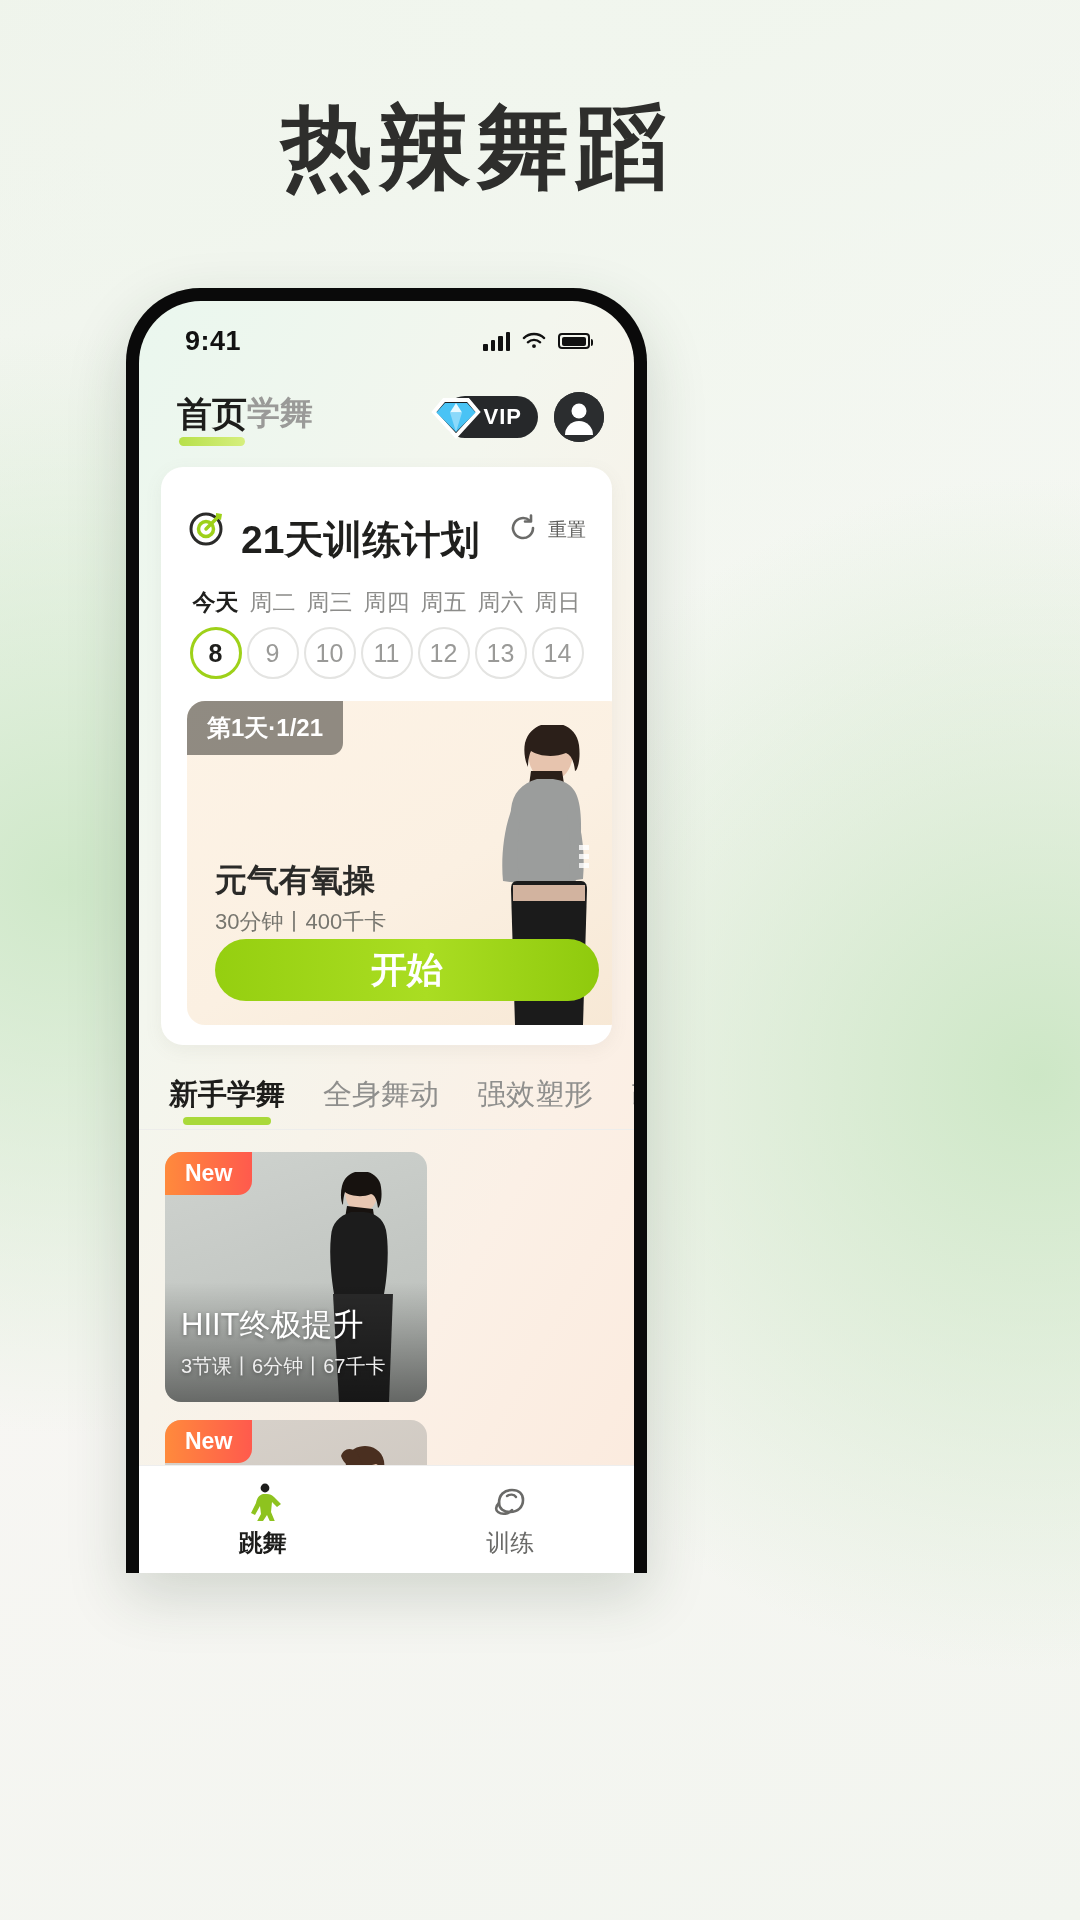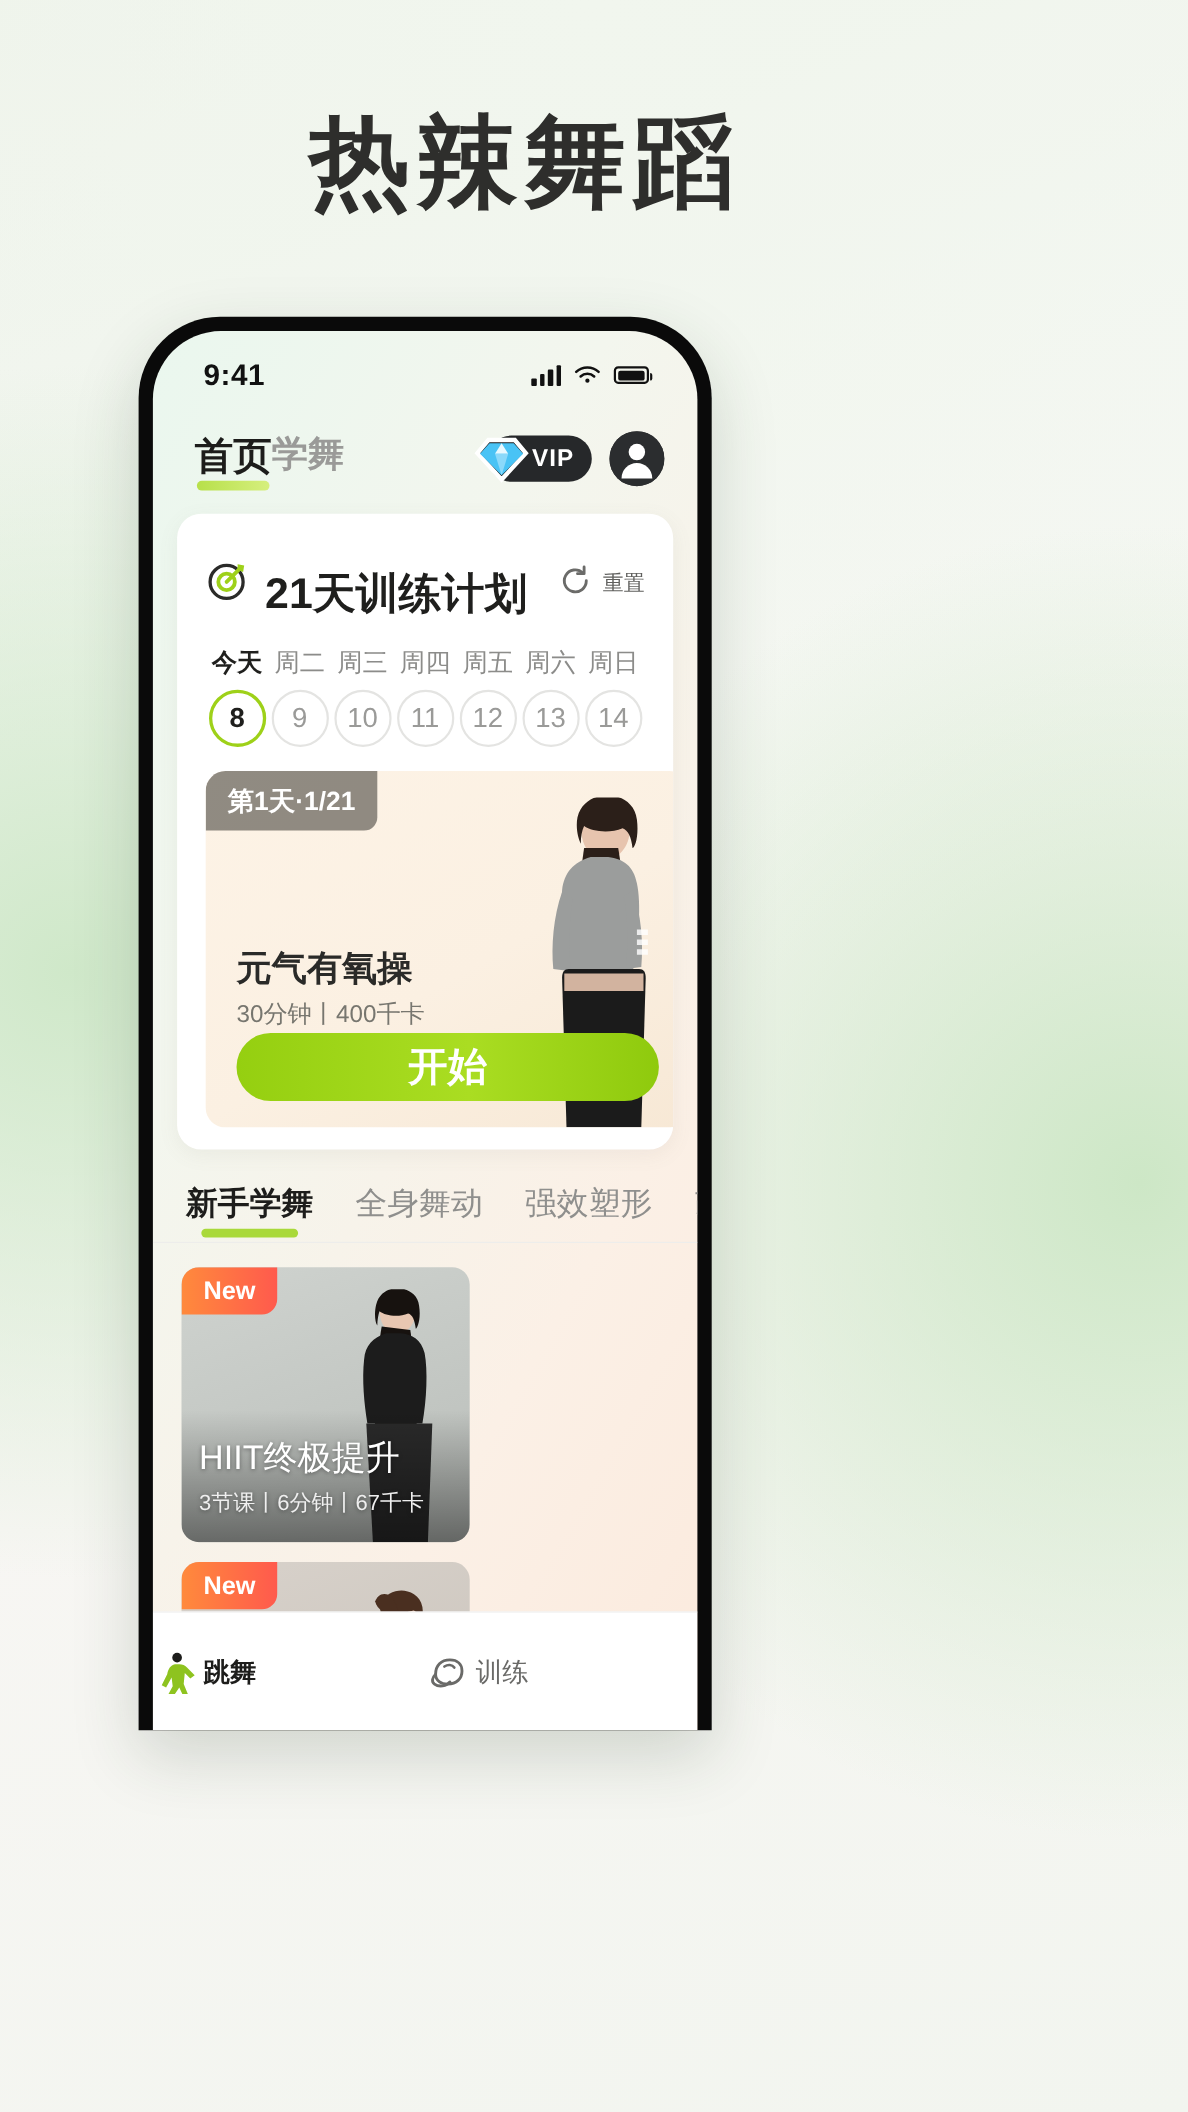--- a/index.html
+++ b/index.html
@@ -122,21 +122,21 @@
     background:linear-gradient(180deg,rgba(0,0,0,0),rgba(0,0,0,.46)); }
   .c-title{ position:absolute; left:16px; bottom:56px; color:#fff; font-size:31px; font-weight:normal;
     text-shadow:0 1px 4px rgba(0,0,0,.4); }
   .c-meta{ position:absolute; left:16px; bottom:22px; color:#efefef; font-size:20px;
     text-shadow:0 1px 4px rgba(0,0,0,.4); }
   .fig{ position:absolute; right:-10px; bottom:0; width:150px; height:230px; }
 
   
   .bottombar{ position:absolute; left:0; right:0; bottom:0; height:108px; background:#fff;
     display:flex; align-items:center; border-top:1px solid #eee; }
-  .bnav{ flex:1; display:flex; flex-direction:row; align-items:center; gap:6px; }
+  .bnav{ flex:1; display:flex; flex-direction:column; align-items:center; gap:6px; }
   .bnav span{ font-size:24px; color:#6a6a68; }
   .bnav.active span{ color:#1d1d1b; font-weight:bold; }
 </style>
 </head>
 <body>
 
 <div class="hero-title">热辣舞蹈</div>
 
 <div class="phone">
   <div class="screen">

